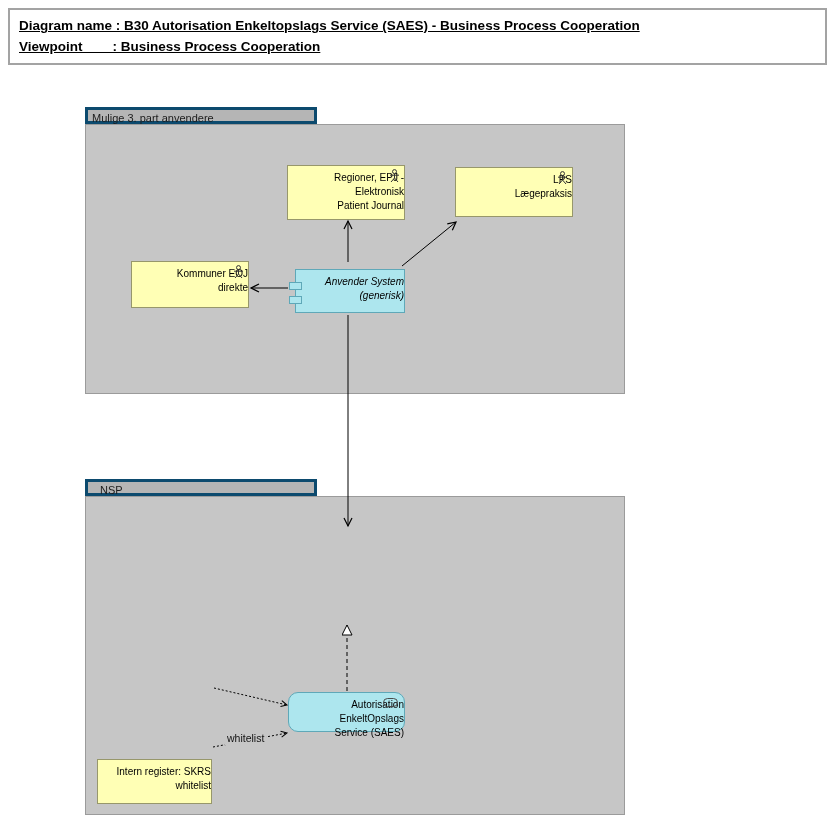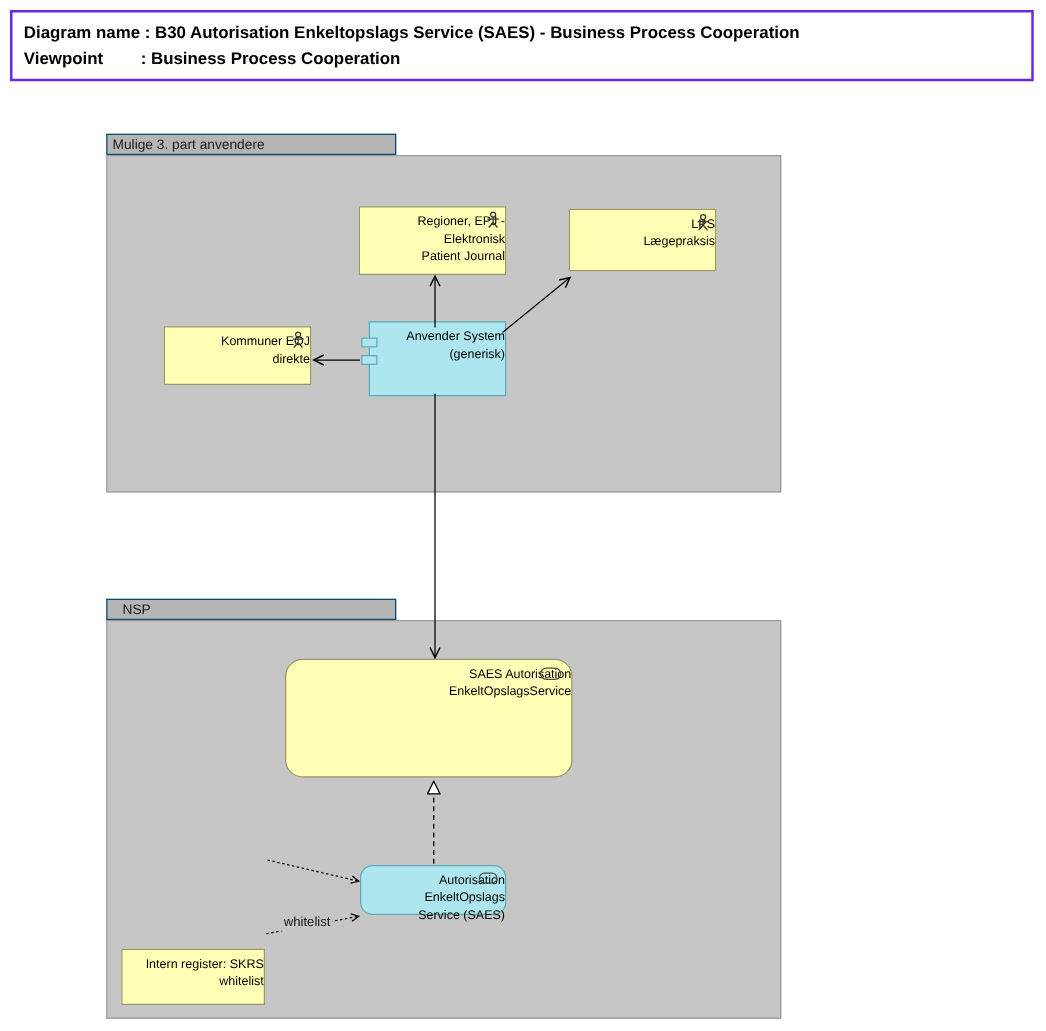--- a/index.html
+++ b/index.html
@@ -4,28 +4,28 @@
 <style>
   * { box-sizing: border-box; }
   html, body { margin: 0; padding: 0; background: #ffffff; }
   #canvas {
     position: relative; width: 837px; height: 825px;
     background: #ffffff; font-family: "Liberation Sans", sans-serif;
     overflow: hidden; color: #000;
   }
   .title-box {
     position: absolute; left: 8px; top: 8px; width: 819px; height: 57px;
-    background: #ffffff; border: 2px solid #6d28d9;
+    background: #ffffff; border: 2px solid #a3a3a3;
     font-size: 13.5px; font-weight: bold; line-height: 21px;
-    padding: 5px 9px; white-space: pre-wrap;
+    padding: 5px 9px; white-space: pre-wrap; text-decoration: underline;
   }
   .group { position: absolute; }
   .group-tab {
     position: absolute; left: 0; top: 0; height: 17px;
-    background: #b5b5b5; border: 1px solid #0c4a6e;
+    background: #b5b5b5; border: 3px solid #0c4a6e;
     font-size: 11px; line-height: 14px; padding: 1px 4px; color: #1c1c1c;
   }
   .group-body {
     position: absolute; left: 0; top: 17px; right: 0; bottom: 0;
     background: #c6c6c6; border: 1px solid #9b9b9b;
   }
   .node {
     position: absolute; text-align: right; font-size: 10px; line-height: 14px;
     padding-top: 5px; color: #000;
   }
@@ -113,32 +113,27 @@
       <svg width="11" height="14" viewBox="0 0 11 14" fill="none" stroke="#333" stroke-width="1">
         <circle cx="5.5" cy="2.6" r="2"></circle>
           <line x1="5.5" y1="4.6" x2="5.5" y2="9"></line>
         <line x1="1" y1="6.2" x2="10" y2="6.2"></line>
           <line x1="5.5" y1="9" x2="2" y2="13"></line>
         <line x1="5.5" y1="9" x2="9" y2="13"></line>
       </svg>
     </span>
   </div>
 
-  <div class="node cyan" style="left:295px; top:257px; width:110px; height:60px;">
+  <div class="node cyan" style="left:295px; top:269px; width:110px; height:44px;font-style:italic;">
     <span class="node-label">Anvender System
 (generisk)</span>
     <span class="comp-tab t1"></span>
     <span class="comp-tab t2"></span>
   </div>
 
-  <div class="node yellow rounded-lg" style="left:228px; top:527px; width:230px; height:95px;">
-    <span class="node-label">SAES Autorisation
-EnkeltOpslagsService</span>
-    <span class="service-icon"></span>
-  </div>
 
 
   <div class="node yellow" style="left:97px; top:736px; width:115px; height:45px;margin-top:23px;">
     <span class="node-label">Intern register: SKRS
 whitelist</span>
   </div>
 
   <div class="node cyan rounded-sm" style="left:288px; top:692px; width:117px; height:40px;">
     <span class="node-label">Autorisation
 EnkeltOpslags

